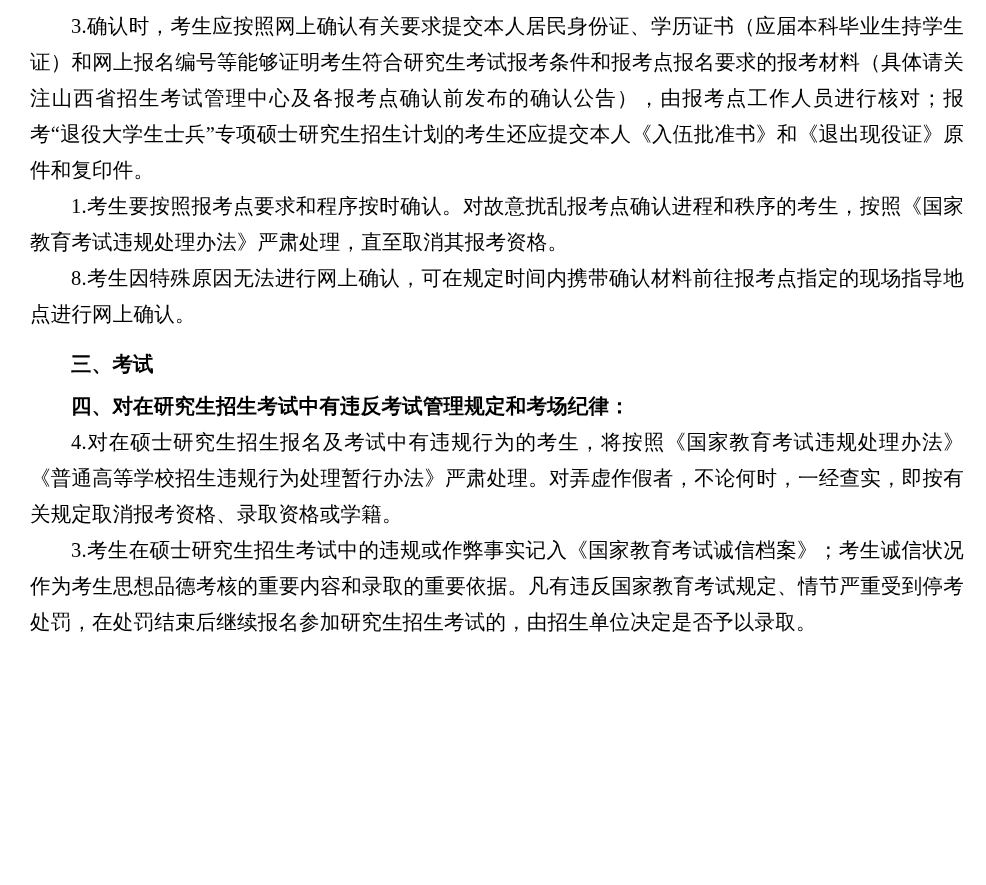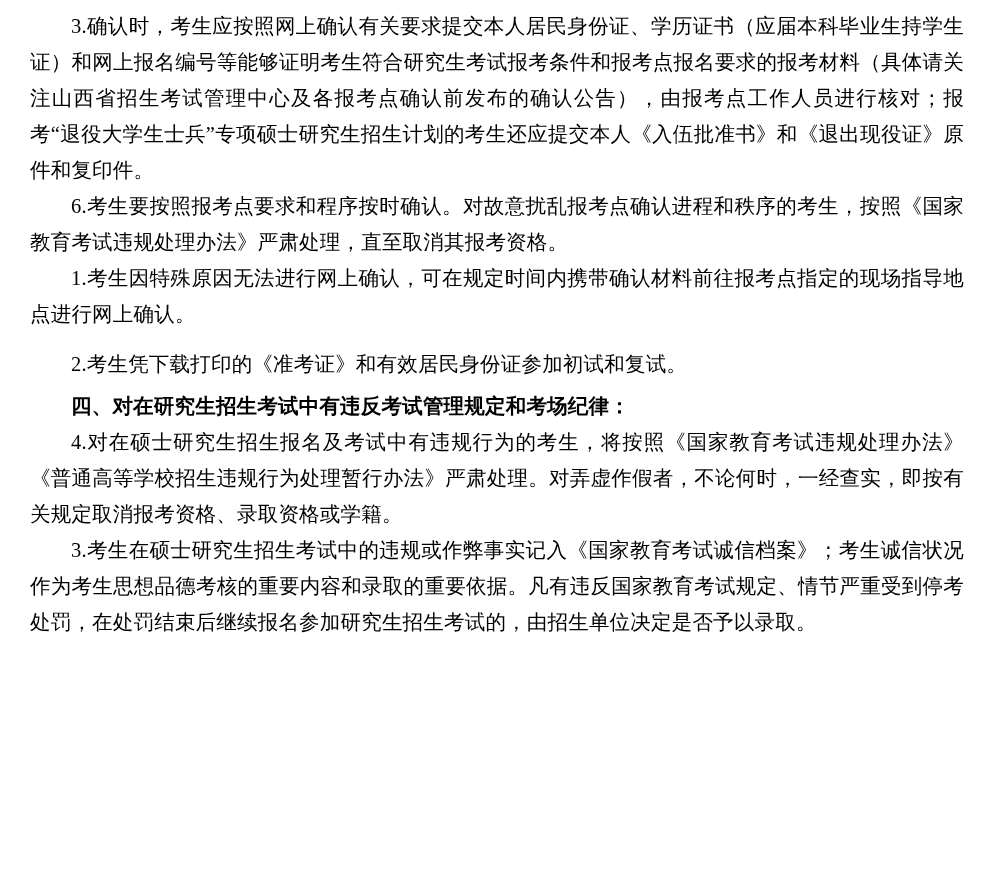--- a/index.html
+++ b/index.html
@@ -45,29 +45,29 @@
     height: 6px;
   }
 </style>
 </head>
 <body>
 
 <div class="page">
 
   <p class="para">3.确认时，考生应按照网上确认有关要求提交本人居民身份证、学历证书（应届本科毕业生持学生证）和网上报名编号等能够证明考生符合研究生考试报考条件和报考点报名要求的报考材料（具体请关注山西省招生考试管理中心及各报考点确认前发布的确认公告），由报考点工作人员进行核对；报考“退役大学生士兵”专项硕士研究生招生计划的考生还应提交本人《入伍批准书》和《退出现役证》原件和复印件。</p>
 
-  <p class="para">6.考生要按照报考点要求和程序按时确认。对故意扰乱报考点确认进程和秩序的考生，按照《国家教育考试违规处理办法》严肃处理，直至取消其报考资格。</p>
+  <p class="para">1.考生要按照报考点要求和程序按时确认。对故意扰乱报考点确认进程和秩序的考生，按照《国家教育考试违规处理办法》严肃处理，直至取消其报考资格。</p>
 
-  <p class="para">1.考生因特殊原因无法进行网上确认，可在规定时间内携带确认材料前往报考点指定的现场指导地点进行网上确认。</p>
+  <p class="para">8.考生因特殊原因无法进行网上确认，可在规定时间内携带确认材料前往报考点指定的现场指导地点进行网上确认。</p>
 
   <div class="spacer"></div>
 
+  <p class="heading">三、考试</p>
 
 
-  <p class="para">2.考生凭下载打印的《准考证》和有效居民身份证参加初试和复试。</p>
 
 
   <div class="spacer-sm"></div>
 
   <p class="heading">四、对在研究生招生考试中有违反考试管理规定和考场纪律：</p>
 
   <p class="para">4.对在硕士研究生招生报名及考试中有违规行为的考生，将按照《国家教育考试违规处理办法》《普通高等学校招生违规行为处理暂行办法》严肃处理。对弄虚作假者，不论何时，一经查实，即按有关规定取消报考资格、录取资格或学籍。</p>
 
 
   <p class="para">3.考生在硕士研究生招生考试中的违规或作弊事实记入《国家教育考试诚信档案》；考生诚信状况作为考生思想品德考核的重要内容和录取的重要依据。凡有违反国家教育考试规定、情节严重受到停考处罚，在处罚结束后继续报名参加研究生招生考试的，由招生单位决定是否予以录取。</p>

